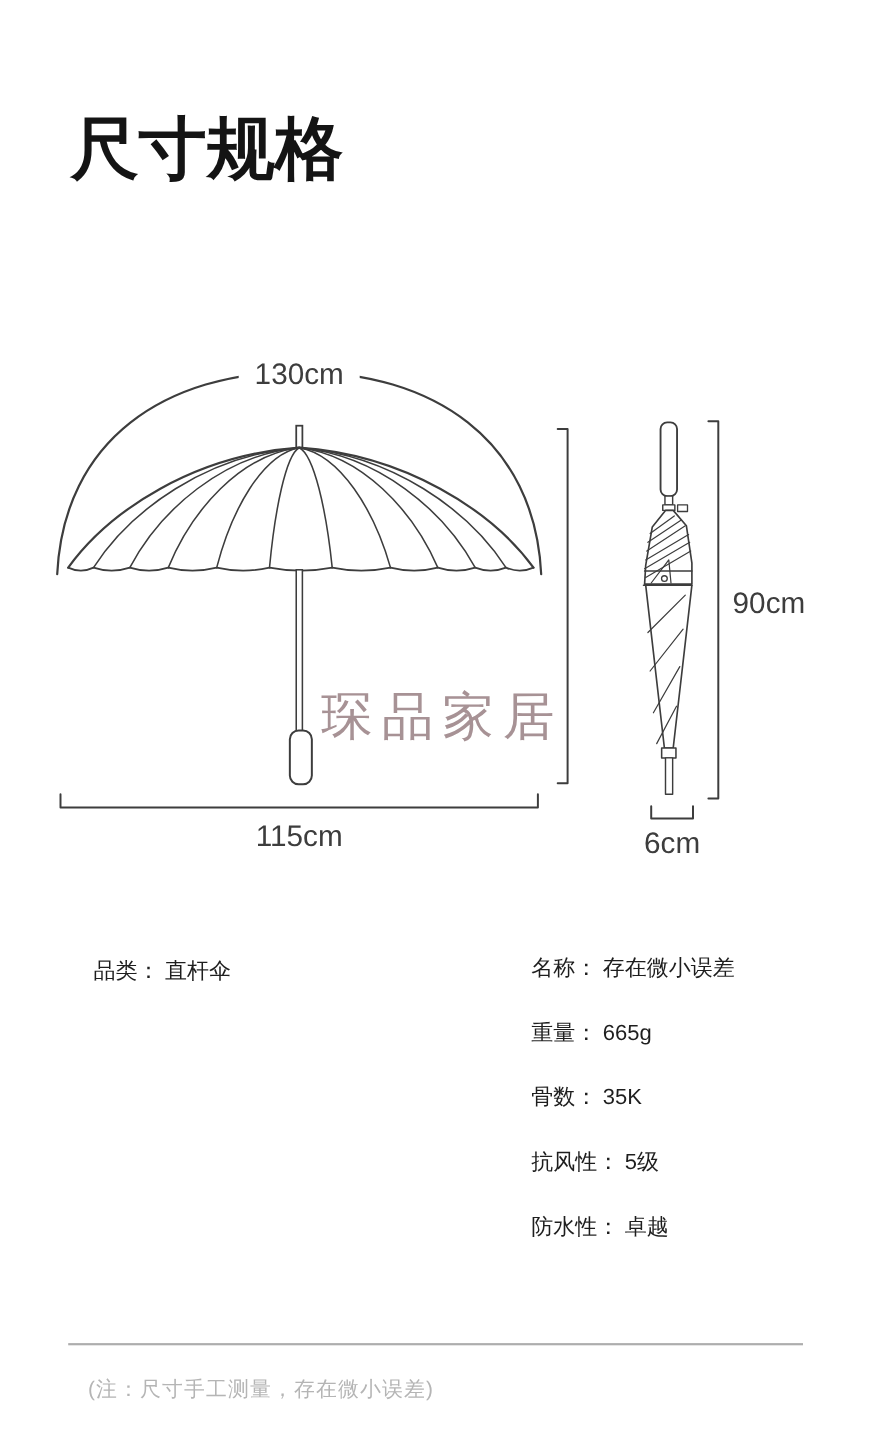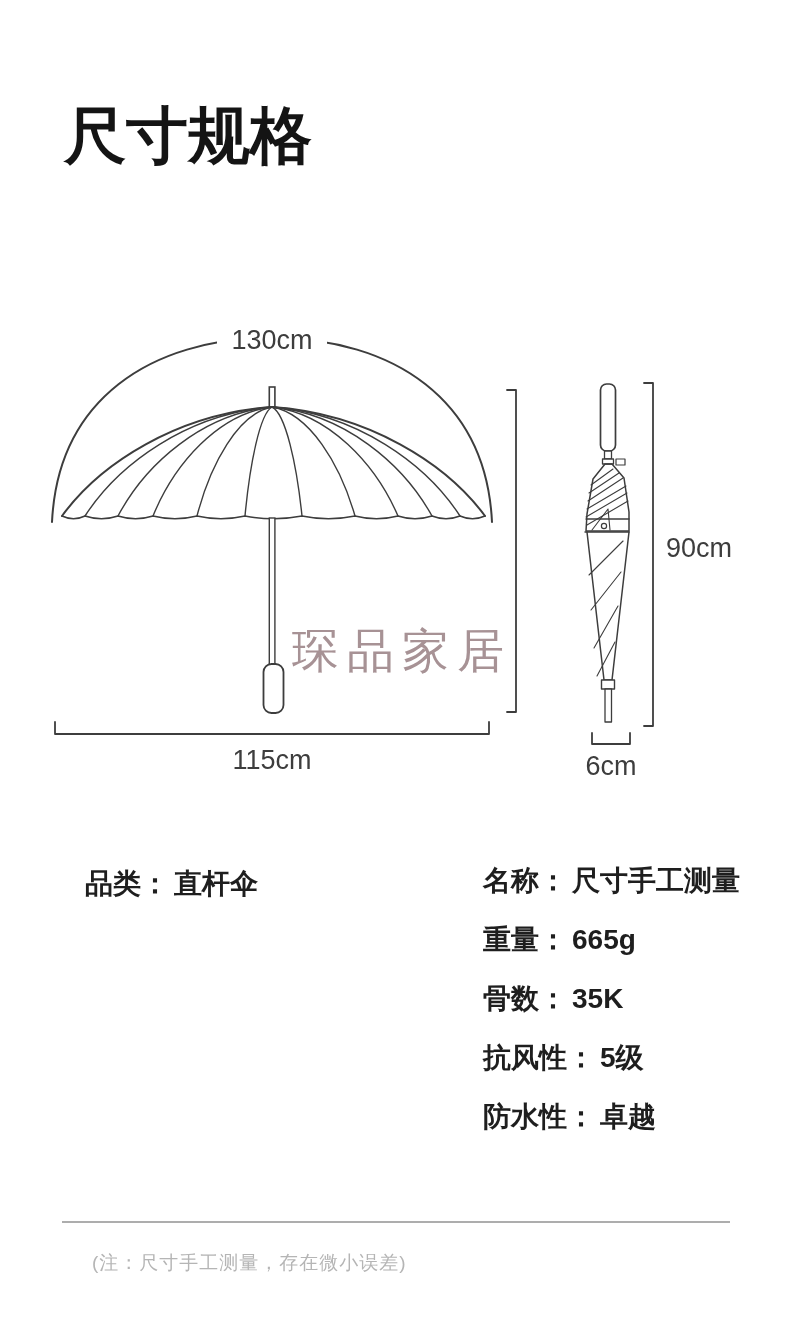--- a/index.html
+++ b/index.html
@@ -4,26 +4,26 @@
 <style>
   html,body{margin:0;padding:0;background:#ffffff;}
   #page{position:relative;width:790px;height:1322px;background:#ffffff;overflow:hidden;
         font-family:"Liberation Sans",sans-serif;}
   #page-title{position:absolute;left:64px;top:102px;font-size:62px;font-weight:900;
         color:#141414;letter-spacing:0px;line-height:1.1;}
   #diagram{position:absolute;left:0;top:300px;width:790px;height:500px;}
   .spec-col{position:absolute;width:330px;}
   #spec-left{left:85px;top:864px;}
   #spec-right{left:483px;top:861px;}
-  .spec-row{height:39px;line-height:39px;margin-bottom:20px;font-size:28px;color:#1e1e1e;
-        font-weight:700;white-space:nowrap;}
+  .spec-row{height:39px;line-height:39px;margin-bottom:20px;font-size:20px;color:#1e1e1e;
+        font-weight:400;white-space:nowrap;}
   .spec-label{color:#1e1e1e;}
   .spec-value{color:#1e1e1e;margin-left:5px;}
   #footer-divider{position:absolute;left:62px;top:1221px;width:668px;height:2px;background:#adadad;}
-  #footer-note{position:absolute;left:92px;top:1250px;font-size:19px;color:#b5b5b5;letter-spacing:1px;}
+  #footer-note{position:absolute;left:80px;top:1250px;font-size:19px;color:#b5b5b5;letter-spacing:1px;}
   svg text{font-family:"Liberation Sans",sans-serif;}
   .dim-text{font-size:27px;fill:#3d3d3d;}
   .wm-text{font-family:"Liberation Serif",serif;font-size:47px;fill:#a79295;letter-spacing:8px;}
 </style>
 </head>
 <body>
 
 <div id="page">
 
   <div id="page-title">尺寸规格</div>
@@ -112,21 +112,21 @@
 
     <text class="dim-text" x="666" y="557" text-anchor="start">90cm</text>
     <text class="dim-text" x="611" y="775" text-anchor="middle">6cm</text>
   </svg>
 
   <div id="spec-left" class="spec-col">
     <div class="spec-row"><span class="spec-label">品类：</span><span class="spec-value">直杆伞</span></div>
   </div>
 
   <div id="spec-right" class="spec-col">
-    <div class="spec-row"><span class="spec-label">名称：</span><span class="spec-value">尺寸手工测量</span></div>
+    <div class="spec-row"><span class="spec-label">名称：</span><span class="spec-value">存在微小误差</span></div>
     <div class="spec-row"><span class="spec-label">重量：</span><span class="spec-value">665g</span></div>
     <div class="spec-row"><span class="spec-label">骨数：</span><span class="spec-value">35K</span></div>
     <div class="spec-row"><span class="spec-label">抗风性：</span><span class="spec-value">5级</span></div>
     <div class="spec-row"><span class="spec-label">防水性：</span><span class="spec-value">卓越</span></div>
   </div>
 
   <div id="footer-divider"></div>
   <div id="footer-note">(注：尺寸手工测量，存在微小误差)</div>
 
 </div>

